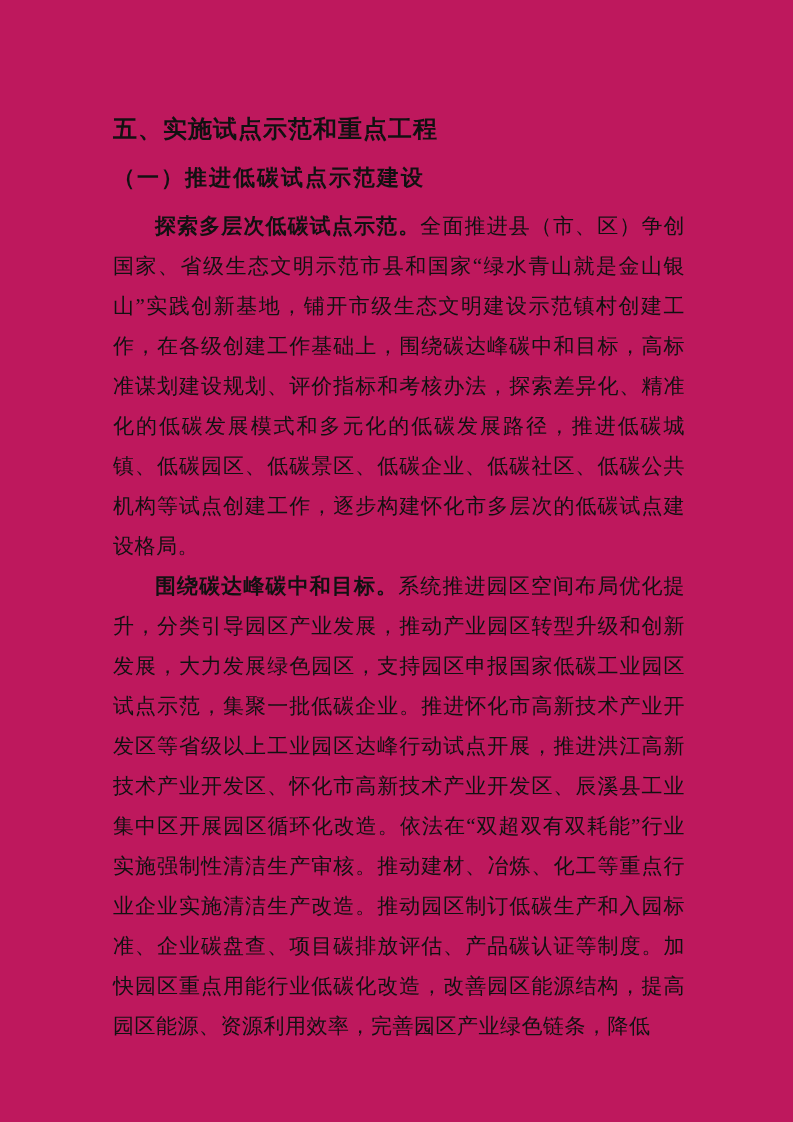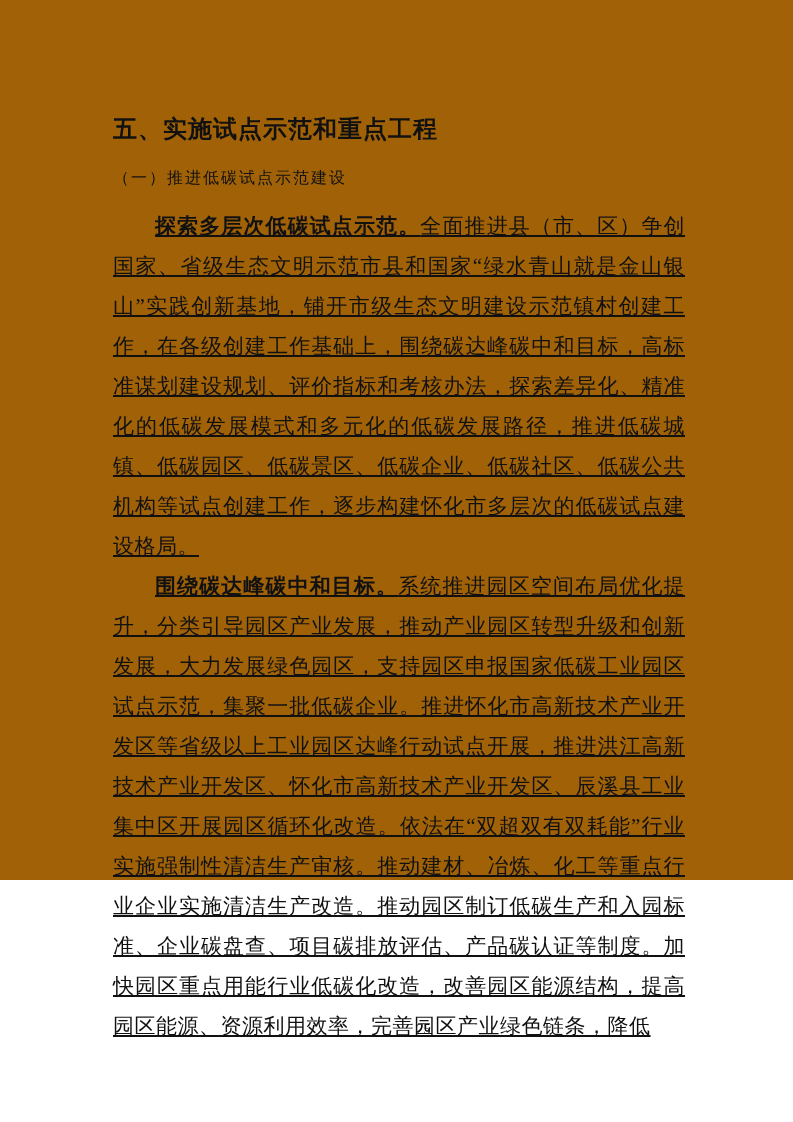--- a/index.html
+++ b/index.html
@@ -12,50 +12,49 @@
     height: 1122px;
     position: relative;
     overflow: hidden;
     font-family: "Liberation Serif", serif;
     color: #111111;
   }
   .page {
     position: absolute;
     top: 0; left: 0;
     width: 793px;
-    height: 880px;
+    height: 1122px;
     box-sizing: border-box;
     padding: 115px 108px 0 113px;
-    background: #a16207;
+    background: #be185d;
   }
   .h1 {
     font-family: "Liberation Sans", sans-serif;
     font-weight: bold;
     font-size: 24px;
     line-height: 28px;
     letter-spacing: 1px;
     margin: 0 0 21px 0;
   }
   .h2 {
     font-family: "Liberation Serif", serif;
-    font-weight: normal;
-    font-size: 16px;
+    font-weight: bold;
+    font-size: 22px;
     line-height: 28px;
     letter-spacing: 2px;
     margin: 0 0 14px 0;
   }
   .para {
     font-size: 21px;
     line-height: 40px;
     letter-spacing: 0.5px;
     text-align: justify;
     text-justify: inter-character;
     text-indent: 2em;
     margin: 0;
-    text-decoration: underline;
   }
   .para .lead {
     font-weight: bold;
   }
   .page-number {
     position: absolute;
     top: 1022px;
     left: 0;
     width: 100%;
     text-align: center;

